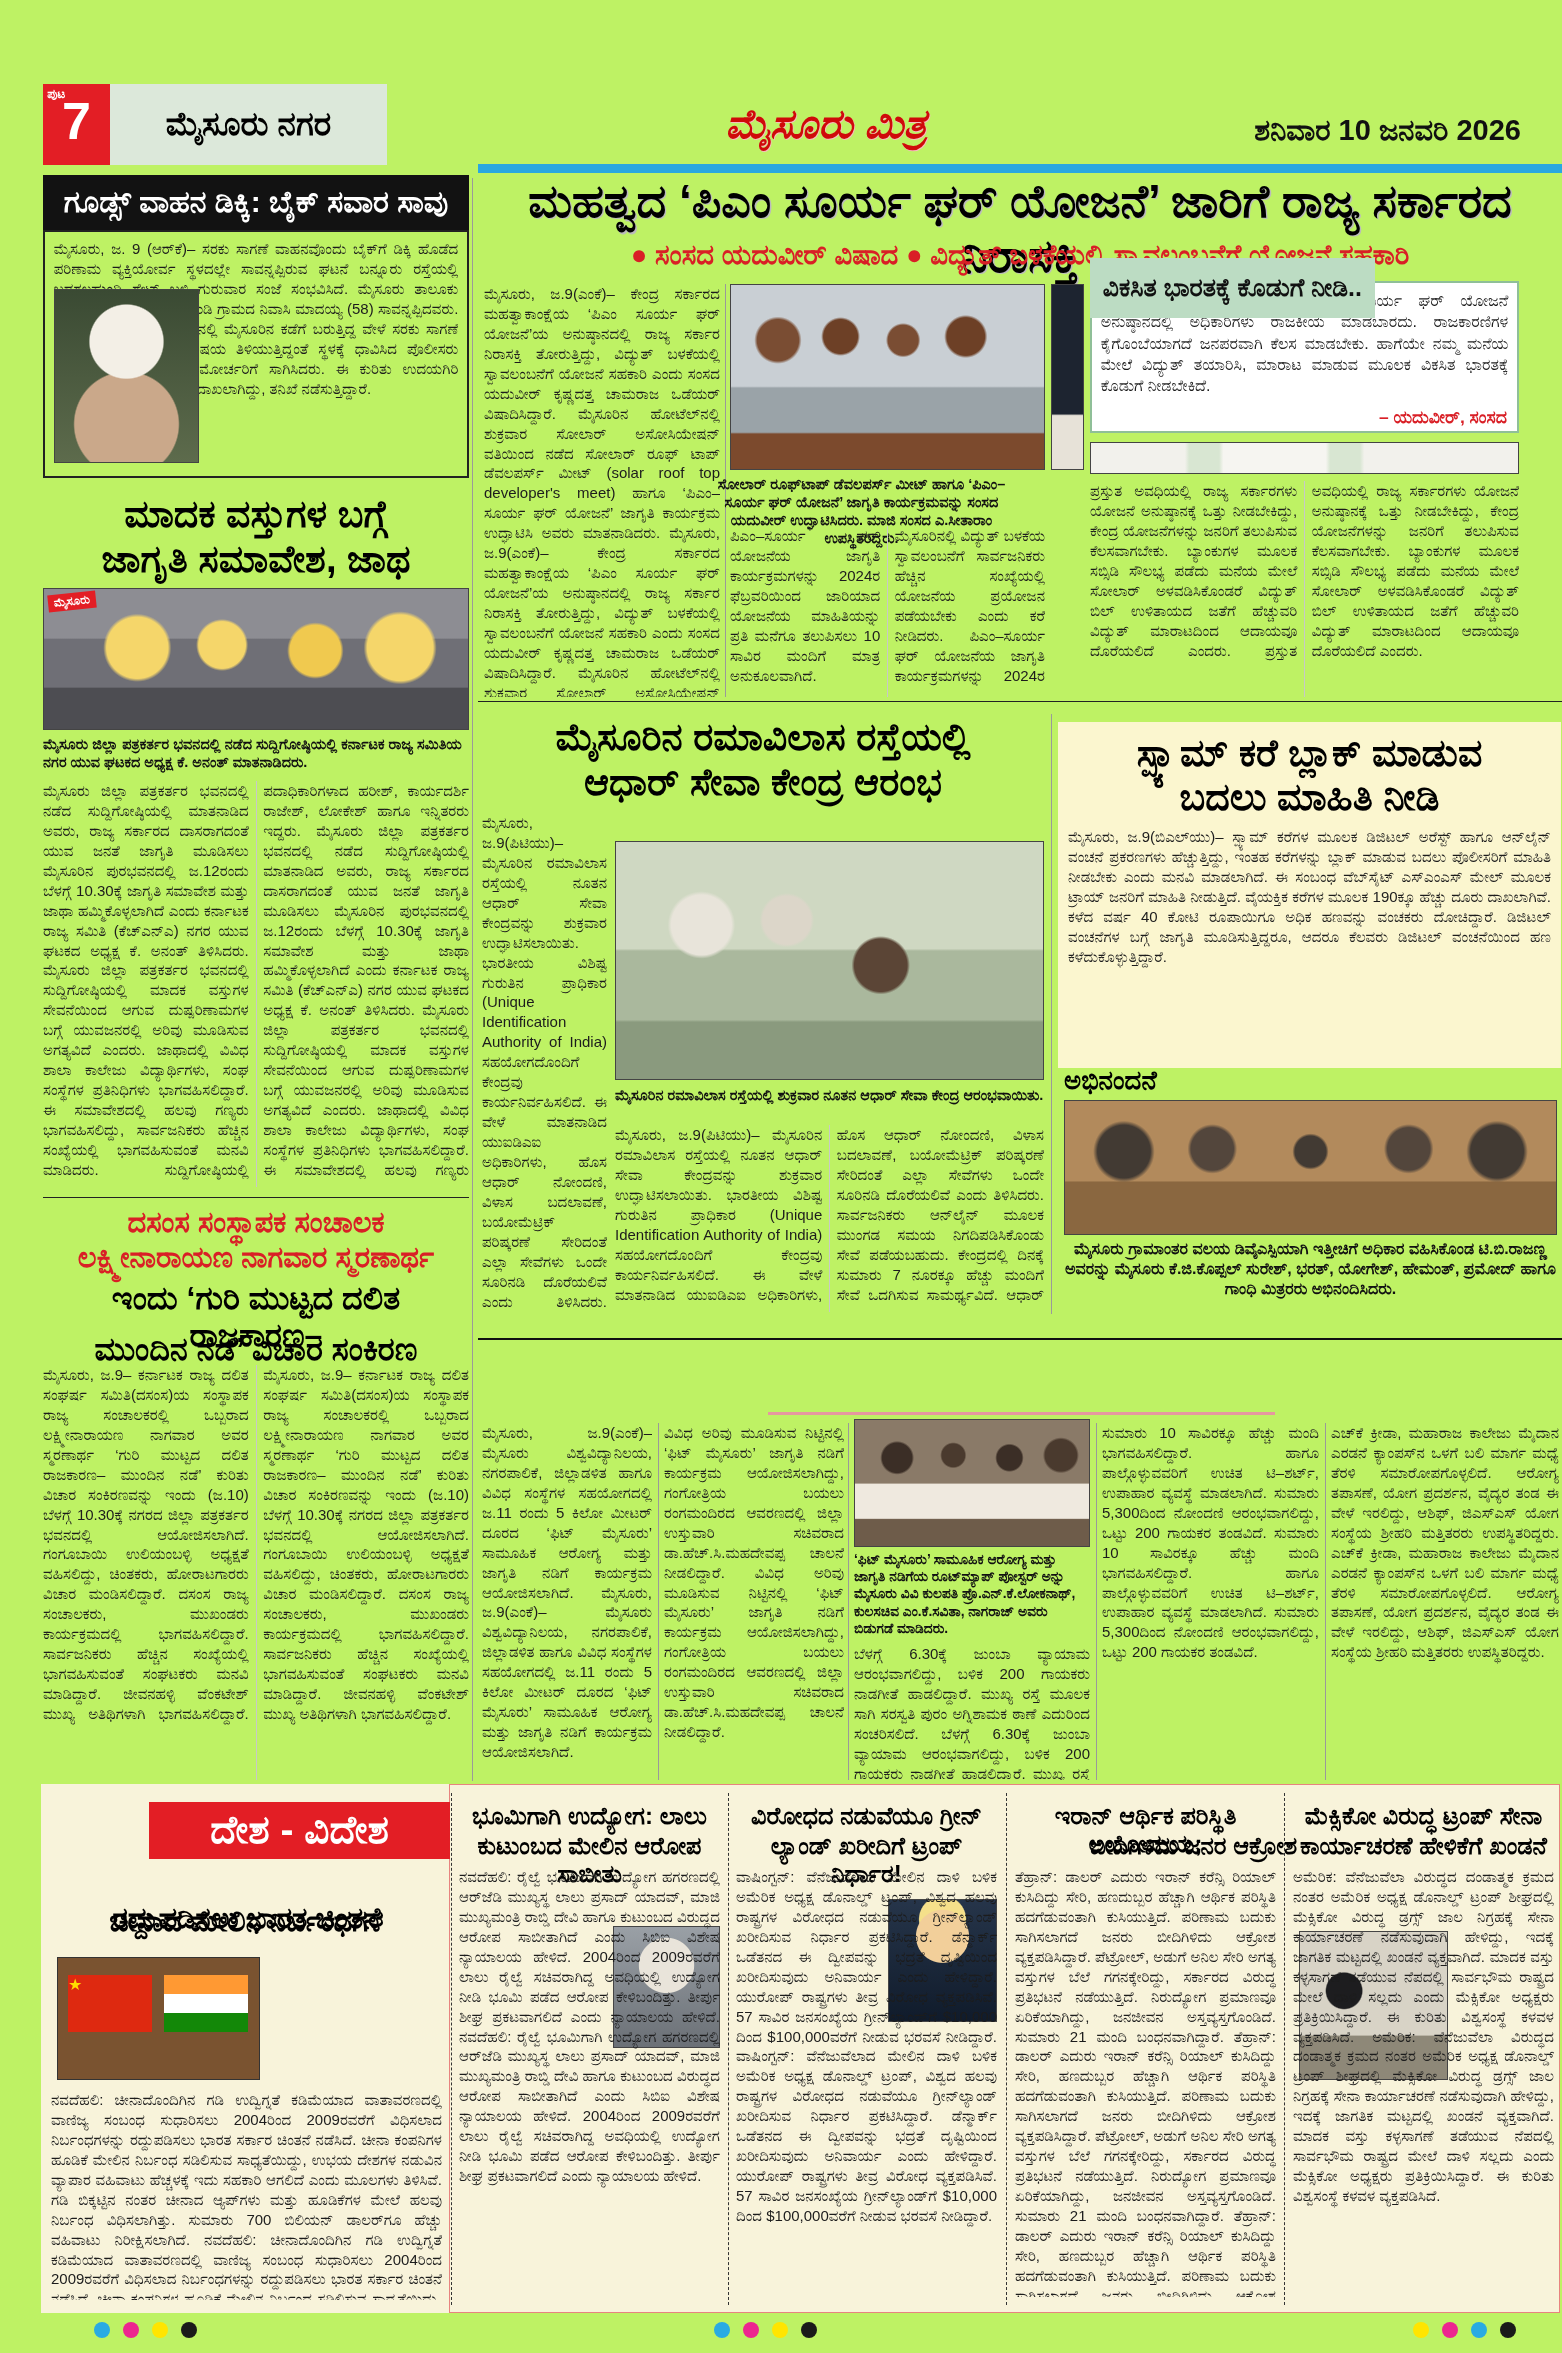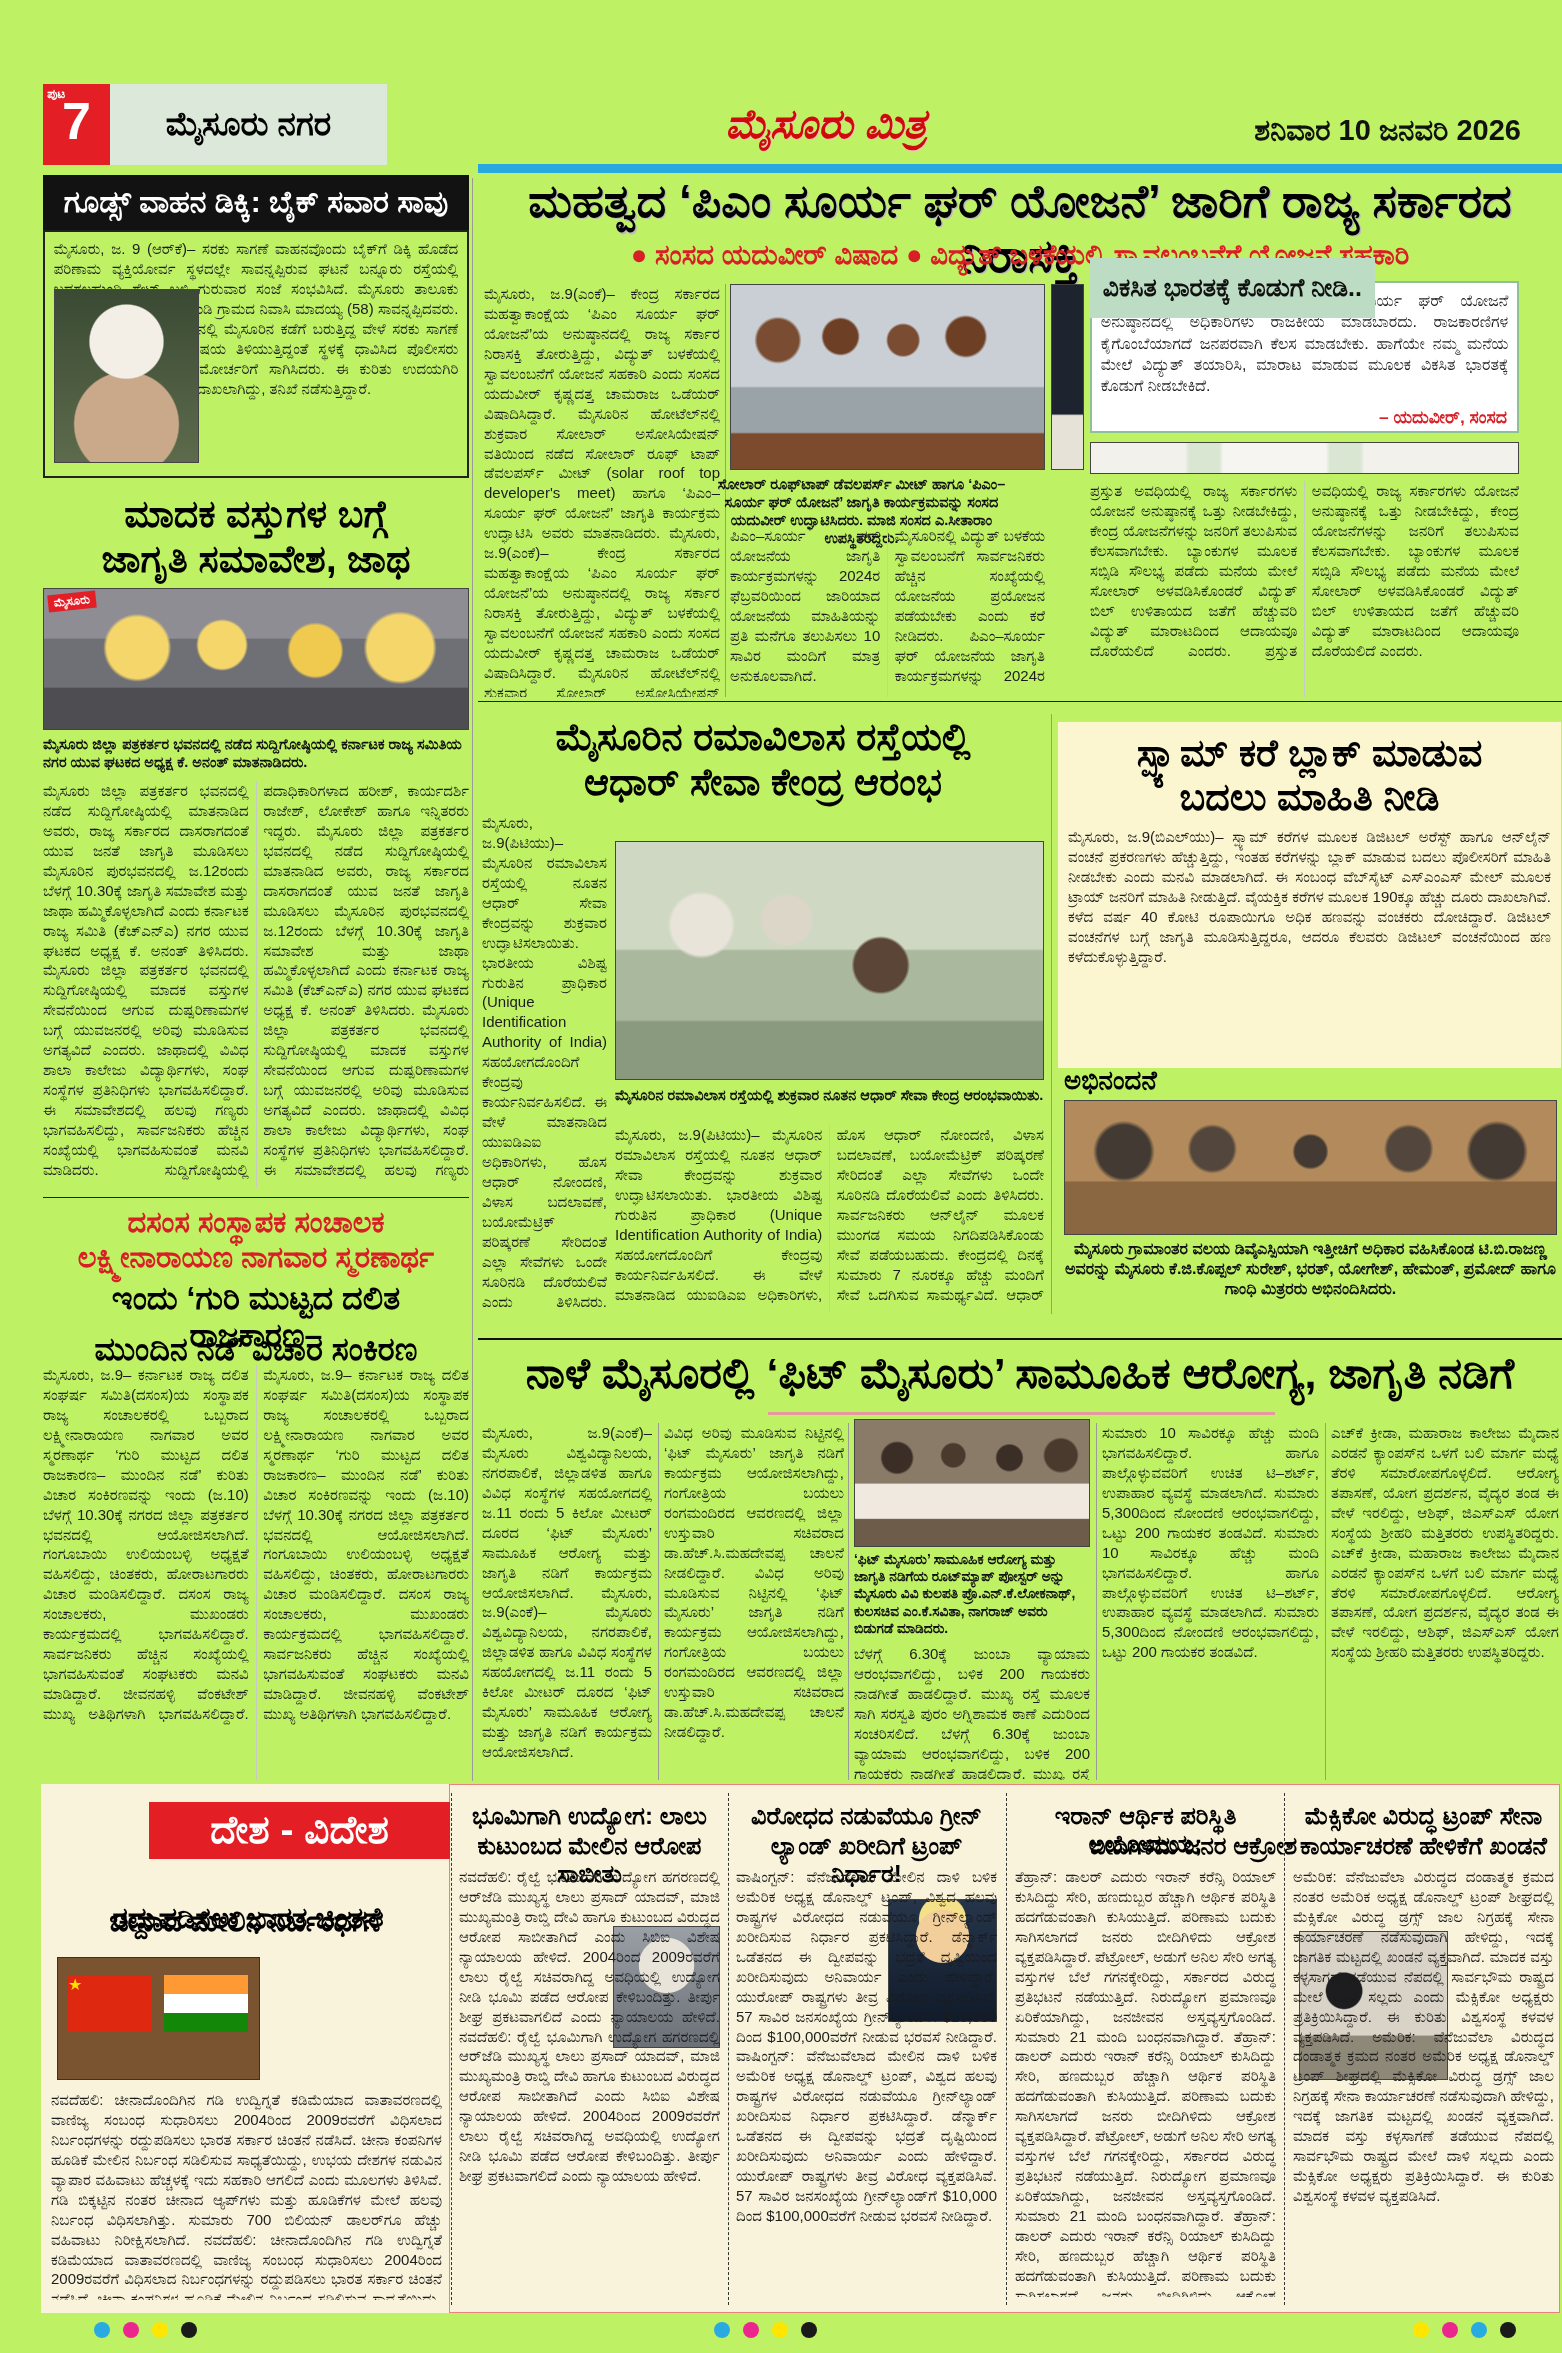--- a/index.html
+++ b/index.html
@@ -117,21 +117,20 @@
   <div class="photo abs" style="left:1064px;top:1100px;width:493px;height:135px;background:
          radial-gradient(circle at 12% 38%,#423a33 0 6%,transparent 7%),
          radial-gradient(circle at 30% 36%,#53463c 0 6%,transparent 7%),
          radial-gradient(circle at 50% 38%,#423a33 0 6%,transparent 7%),
          radial-gradient(circle at 70% 36%,#53463c 0 6%,transparent 7%),
          radial-gradient(circle at 88% 38%,#423a33 0 6%,transparent 7%),
          linear-gradient(180deg,#b28a5c 0 60%,#8a6740 61%);"></div>
   <div class="abs cap center" style="left:1064px;top:1239px;width:493px;font-size:16px;">ಮೈಸೂರು ಗ್ರಾಮಾಂತರ ವಲಯ ಡಿವೈಎಸ್ಪಿಯಾಗಿ ಇತ್ತೀಚಿಗೆ ಅಧಿಕಾರ ವಹಿಸಿಕೊಂಡ ಟಿ.ಬಿ.ರಾಜಣ್ಣ ಅವರನ್ನು ಮೈಸೂರು ಕೆ.ಜಿ.ಕೊಪ್ಪಲ್ ಸುರೇಶ್, ಭರತ್, ಯೋಗೇಶ್, ಹೇಮಂತ್, ಪ್ರಮೋದ್ ಹಾಗೂ ಗಾಂಧಿ ಮಿತ್ರರರು ಅಭಿನಂದಿಸಿದರು.</div>
 
   <div class="abs" style="left:478px;top:1338px;width:1084px;height:2.2px;background:#111;"></div>
-  <div class="abs center hl" style="left:478px;top:1349px;width:1084px;font-size:43px;">ನಾಳೆ ಮೈಸೂರಲ್ಲಿ ‘ಫಿಟ್ ಮೈಸೂರು’ ಸಾಮೂಹಿಕ ಆರೋಗ್ಯ, ಜಾಗೃತಿ ನಡಿಗೆ</div>
   <div class="abs" style="left:768px;top:1412px;width:507px;height:2.9px;background:#e598a0;"></div>
 
   <div class="abs bodytext" style="left:482px;top:1423px;width:170px;height:357px;">ಮೈಸೂರು, ಜ.9(ಎಂಕೆ)– ಮೈಸೂರು ವಿಶ್ವವಿದ್ಯಾನಿಲಯ, ನಗರಪಾಲಿಕೆ, ಜಿಲ್ಲಾಡಳಿತ ಹಾಗೂ ವಿವಿಧ ಸಂಸ್ಥೆಗಳ ಸಹಯೋಗದಲ್ಲಿ ಜ.11 ರಂದು 5 ಕಿಲೋ ಮೀಟರ್ ದೂರದ ‘ಫಿಟ್ ಮೈಸೂರು’ ಸಾಮೂಹಿಕ ಆರೋಗ್ಯ ಮತ್ತು ಜಾಗೃತಿ ನಡಿಗೆ ಕಾರ್ಯಕ್ರಮ ಆಯೋಜಿಸಲಾಗಿದೆ. ಮೈಸೂರು, ಜ.9(ಎಂಕೆ)– ಮೈಸೂರು ವಿಶ್ವವಿದ್ಯಾನಿಲಯ, ನಗರಪಾಲಿಕೆ, ಜಿಲ್ಲಾಡಳಿತ ಹಾಗೂ ವಿವಿಧ ಸಂಸ್ಥೆಗಳ ಸಹಯೋಗದಲ್ಲಿ ಜ.11 ರಂದು 5 ಕಿಲೋ ಮೀಟರ್ ದೂರದ ‘ಫಿಟ್ ಮೈಸೂರು’ ಸಾಮೂಹಿಕ ಆರೋಗ್ಯ ಮತ್ತು ಜಾಗೃತಿ ನಡಿಗೆ ಕಾರ್ಯಕ್ರಮ ಆಯೋಜಿಸಲಾಗಿದೆ.</div>
   <div class="abs vrule" style="left:658px;top:1423px;height:357px;"></div>
   <div class="abs bodytext" style="left:664px;top:1423px;width:180px;height:357px;">ವಿವಿಧ ಅರಿವು ಮೂಡಿಸುವ ನಿಟ್ಟಿನಲ್ಲಿ ‘ಫಿಟ್ ಮೈಸೂರು’ ಜಾಗೃತಿ ನಡಿಗೆ ಕಾರ್ಯಕ್ರಮ ಆಯೋಜಿಸಲಾಗಿದ್ದು, ಗಂಗೋತ್ರಿಯ ಬಯಲು ರಂಗಮಂದಿರದ ಆವರಣದಲ್ಲಿ ಜಿಲ್ಲಾ ಉಸ್ತುವಾರಿ ಸಚಿವರಾದ ಡಾ.ಹೆಚ್.ಸಿ.ಮಹದೇವಪ್ಪ ಚಾಲನೆ ನೀಡಲಿದ್ದಾರೆ. ವಿವಿಧ ಅರಿವು ಮೂಡಿಸುವ ನಿಟ್ಟಿನಲ್ಲಿ ‘ಫಿಟ್ ಮೈಸೂರು’ ಜಾಗೃತಿ ನಡಿಗೆ ಕಾರ್ಯಕ್ರಮ ಆಯೋಜಿಸಲಾಗಿದ್ದು, ಗಂಗೋತ್ರಿಯ ಬಯಲು ರಂಗಮಂದಿರದ ಆವರಣದಲ್ಲಿ ಜಿಲ್ಲಾ ಉಸ್ತುವಾರಿ ಸಚಿವರಾದ ಡಾ.ಹೆಚ್.ಸಿ.ಮಹದೇವಪ್ಪ ಚಾಲನೆ ನೀಡಲಿದ್ದಾರೆ.</div>
   <div class="abs vrule" style="left:848px;top:1423px;height:357px;"></div>
 
   <div class="photo abs" style="left:854px;top:1419px;width:236px;height:128px;background:
          radial-gradient(circle at 18% 30%,#3b2e26 0 7%,transparent 8%),
          radial-gradient(circle at 42% 28%,#4a3a2e 0 7%,transparent 8%),

